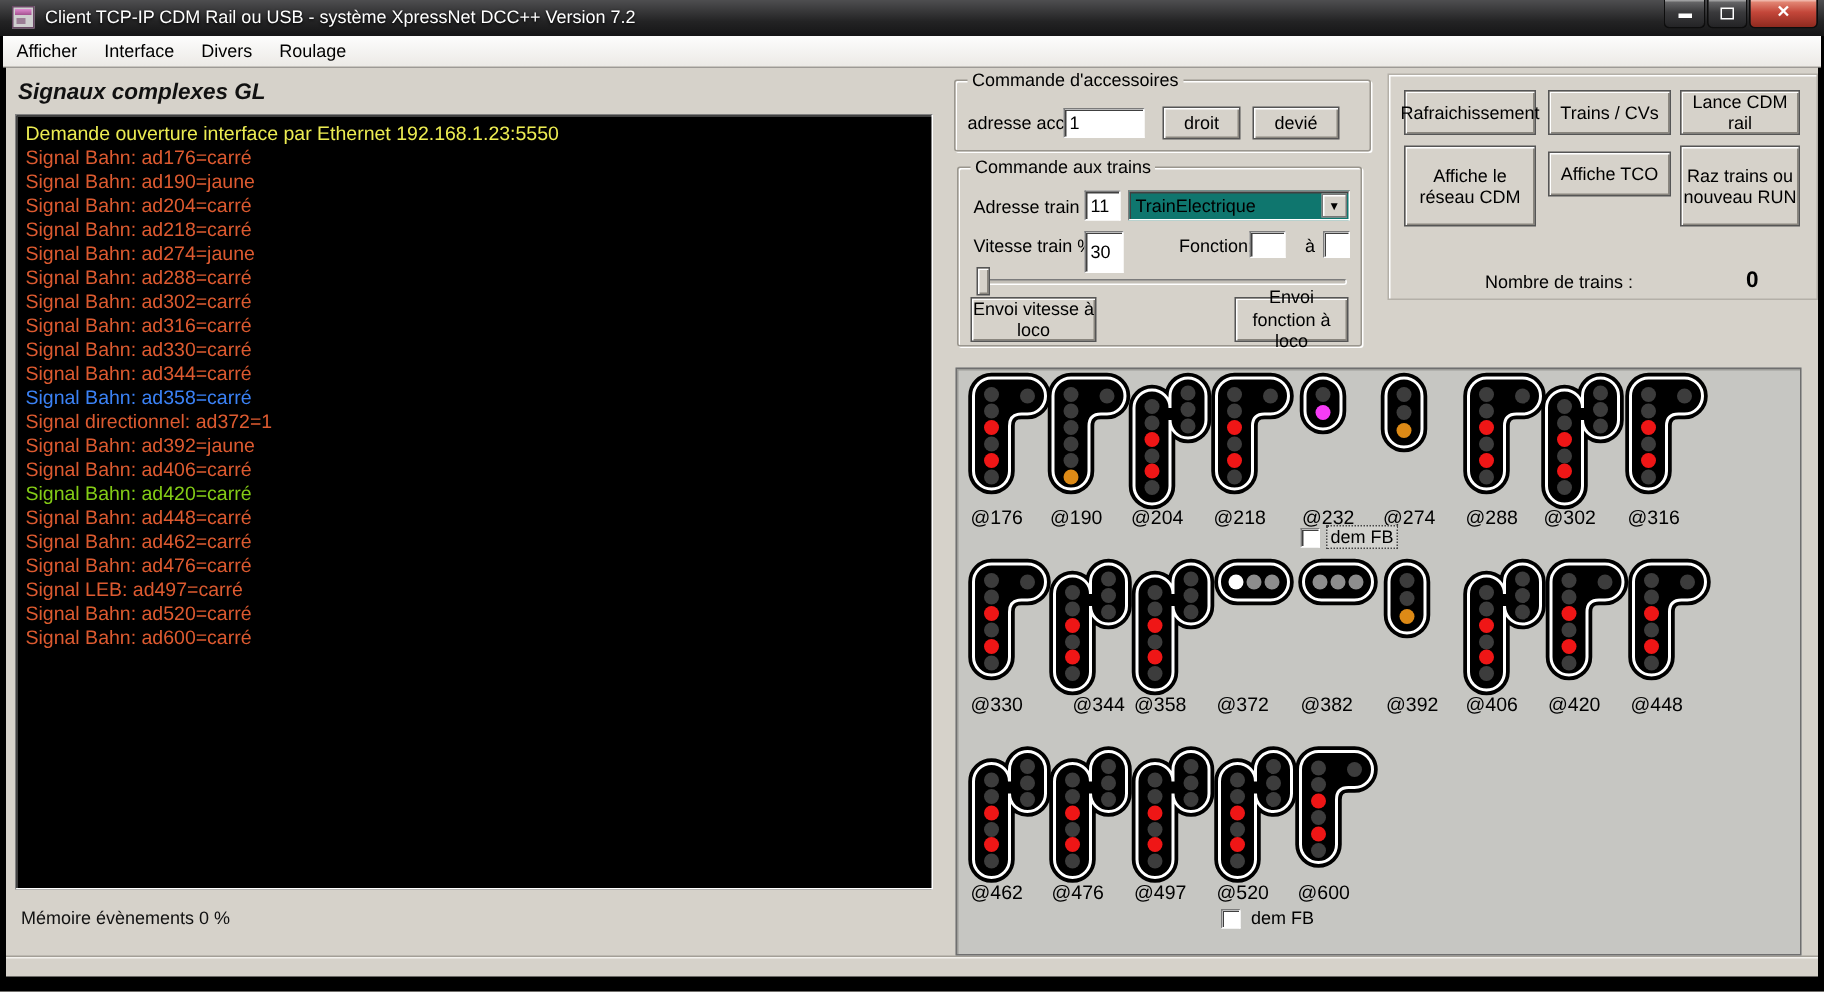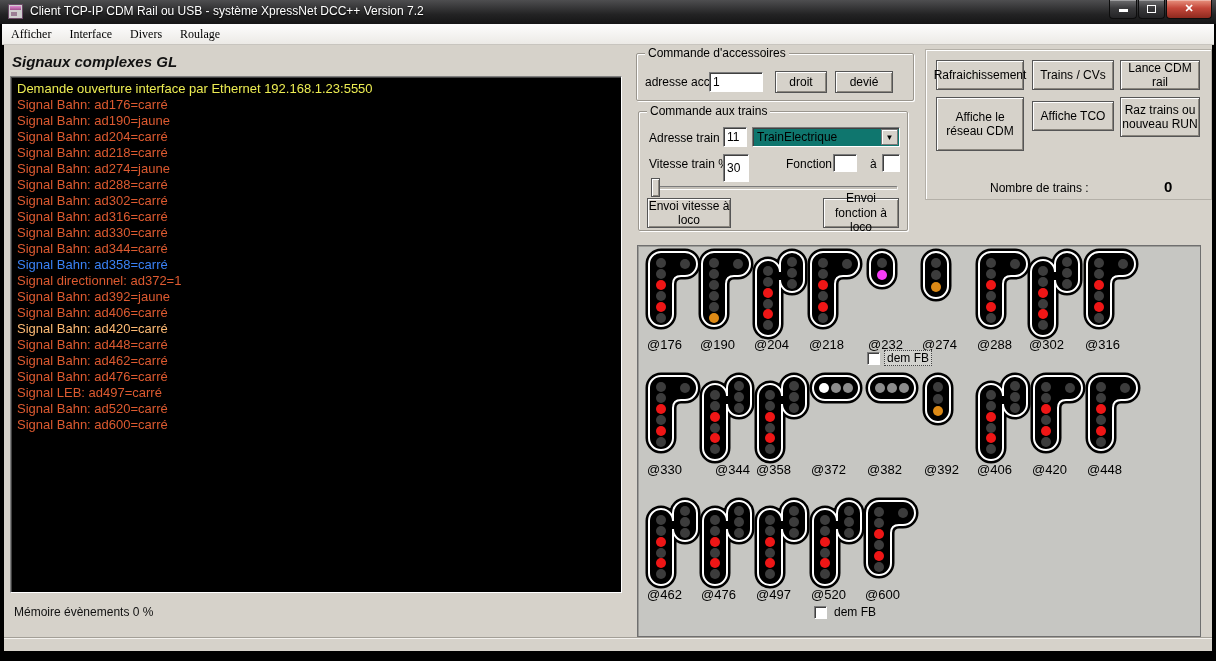--- a/index.html
+++ b/index.html
@@ -21,21 +21,21 @@
     background:linear-gradient(#6e6e70,#3a3a3c 45%,#242426); box-shadow:inset 0 1px 0 rgba(255,255,255,.35);
     color:#fff; font-size:10px; text-align:center; line-height:17px; margin-left:1px; }
   .capbtn.min { width:28px; } .capbtn.max { width:27px; }
   .capbtn.close { width:46px; background:linear-gradient(#e8927f,#c4473a 45%,#8f2a1f); font-weight:bold; font-size:11px; }
   .glyph-max { display:inline-block; width:9px; height:8px; border:1px solid #fff; background:transparent; margin-top:5px; }
   .glyph-min { display:inline-block; width:9px; height:3px; background:#fff; margin-top:9px; }
 
   
   .menubar { position:absolute; left:2px; top:24px; width:1212px; height:21px;
     background:linear-gradient(#fdfdfd,#eceae6); border-bottom:1px solid #c8c5bf; }
-  .menu-item { display:inline-block; padding:3px 9px 0 9px; font-size:12px; color:#000; height:21px;font-family:Liberation Serif, serif; }
+  .menu-item { display:inline-block; padding:3px 9px 0 9px; font-size:12px; color:#000; height:21px; }
 
   
   .client { position:absolute; left:4px; top:45px; width:1208px; height:606px; background:#d6d2ca; }
 
   .heading { position:absolute; left:8px; top:8px; font-size:15px; font-weight:bold; font-style:italic; color:#111; }
 
   .console { position:absolute; left:6px; top:31px; width:612px; height:517px; background:#000;
     border:1px solid; border-color:#808080 #fff #fff #808080; box-shadow:inset 1px 1px 0 #404040;
     padding:4px 0 0 6px; overflow:hidden; }
   .cline { font-size:13px; line-height:16px; white-space:nowrap; }
@@ -118,21 +118,21 @@
         <div class="cline" style="color: rgb(221, 90, 48);">Signal Bahn: ad274=jaune</div>
         <div class="cline" style="color: rgb(221, 90, 48);">Signal Bahn: ad288=carré</div>
         <div class="cline" style="color: rgb(221, 90, 48);">Signal Bahn: ad302=carré</div>
         <div class="cline" style="color: rgb(221, 90, 48);">Signal Bahn: ad316=carré</div>
         <div class="cline" style="color: rgb(221, 90, 48);">Signal Bahn: ad330=carré</div>
         <div class="cline" style="color: rgb(221, 90, 48);">Signal Bahn: ad344=carré</div>
         <div class="cline" style="color: #3b82f6;">Signal Bahn: ad358=carré</div>
         <div class="cline" style="color: rgb(221, 90, 48);">Signal directionnel: ad372=1</div>
         <div class="cline" style="color: rgb(221, 90, 48);">Signal Bahn: ad392=jaune</div>
         <div class="cline" style="color: rgb(221, 90, 48);">Signal Bahn: ad406=carré</div>
-        <div class="cline" style="color: #fdba74;">Signal Bahn: ad420=carré</div>
+        <div class="cline" style="color: #84cc16;">Signal Bahn: ad420=carré</div>
         <div class="cline" style="color: rgb(221, 90, 48);">Signal Bahn: ad448=carré</div>
         <div class="cline" style="color: rgb(221, 90, 48);">Signal Bahn: ad462=carré</div>
         <div class="cline" style="color: rgb(221, 90, 48);">Signal Bahn: ad476=carré</div>
         <div class="cline" style="color: rgb(221, 90, 48);">Signal LEB: ad497=carré</div>
         <div class="cline" style="color: rgb(221, 90, 48);">Signal Bahn: ad520=carré</div>
         <div class="cline" style="color: rgb(221, 90, 48);">Signal Bahn: ad600=carré</div>
       </div>
 
     <div class="status-text">Mémoire évènements 0 %</div>
     <div class="bottom-groove"></div>
@@ -166,21 +166,21 @@
       <div class="btn" style="left:8px; top:86px; width:84px; height:30px;">Envoi vitesse à loco</div>
       <div class="btn" style="left:184px; top:86px; width:76px; height:30px;">Envoi fonction à loco</div>
     </div>
 
     <div class="right-panel">
       <div class="btn" style="left:10px; top:10px; width:88px; height:30px;">Rafraichissement</div>
       <div class="btn" style="left:106px; top:10px; width:82px; height:30px;">Trains / CVs</div>
       <div class="btn" style="left:194px; top:10px; width:80px; height:30px;">Lance CDM rail</div>
       <div class="btn" style="left:10px; top:47px; width:88px; height:54px;">Affiche le réseau CDM</div>
       <div class="btn" style="left:106px; top:51px; width:82px; height:30px;">Affiche TCO</div>
-      <div class="btn" style="left:194px; top:47px; width:80px; height:40px;">Raz trains ou nouveau RUN</div>
+      <div class="btn" style="left:194px; top:47px; width:80px; height:54px;">Raz trains ou nouveau RUN</div>
       <div class="lbl" style="left:64px; top:131px;">Nombre de trains :</div>
       <div class="count-val" style="left:238px; top:128px;">0</div>
     </div>
 
     <div class="signal-panel">
         <div class="signal" style="left: 11px; top: 6px;">
           <svg width="48" height="74" viewBox="0 0 48 74">
             <path d="M12,0 H36 A12,12 0 0 1 36,24 H32 Q24,24 24,32 V62 A12,12 0 0 1 0,62 V12 A12,12 0 0 1 12,0 Z" fill="#000" stroke="#000" stroke-width="7"></path>
             <path d="M12,0 H36 A12,12 0 0 1 36,24 H32 Q24,24 24,32 V62 A12,12 0 0 1 0,62 V12 A12,12 0 0 1 12,0 Z" fill="#000" stroke="#fff" stroke-width="2"></path>
             <circle cx="12" cy="11" r="5" fill="#3c3c3c"></circle>

